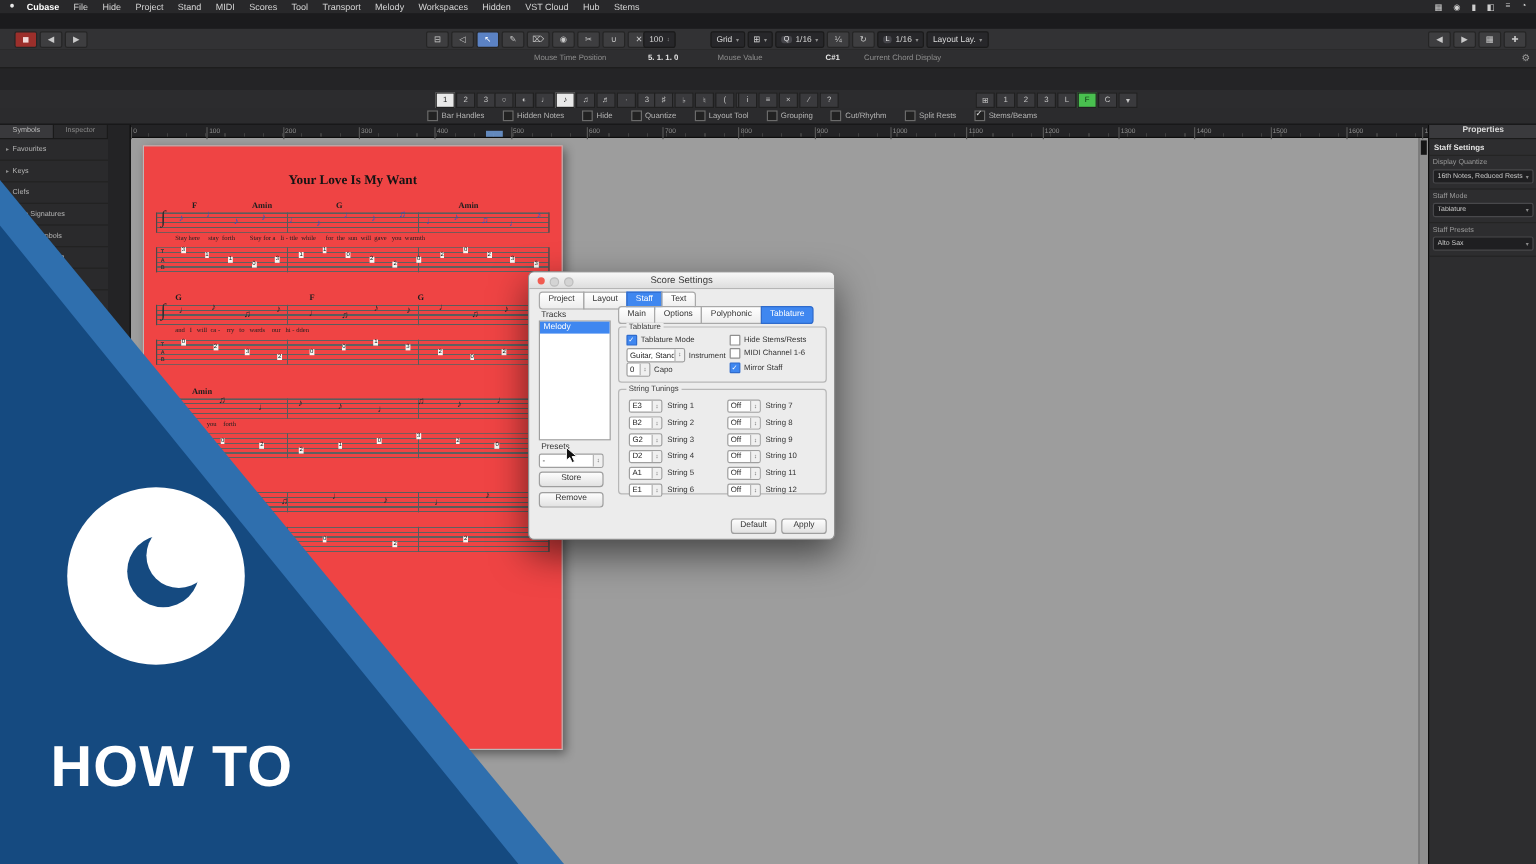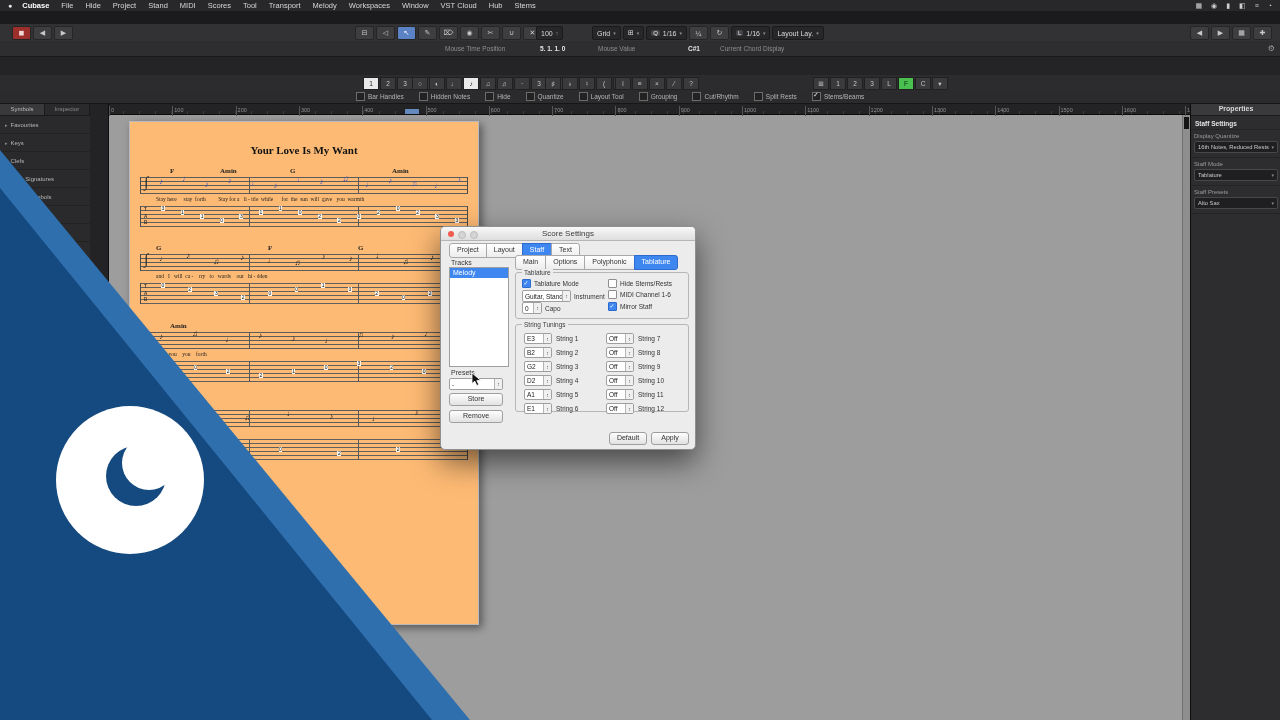--- a/index.html
+++ b/index.html
@@ -57,21 +57,21 @@
 .sb-tab.inactive{background:#2a2a2c;color:#8a8a8a}
 .sb-sec{height:17px;display:flex;align-items:center;gap:3px;padding:0 5px;border-bottom:1px solid #222;font-size:6px;color:#b6b6b6;white-space:nowrap;overflow:hidden}
 .sb-arrow{font-size:5px;color:#8b8b8b}
 .sb-grid{display:flex;flex-wrap:wrap;gap:2px;padding:3px 4px;border-bottom:1px solid #222}
 .sb-sym{width:18px;height:12px;background:#3a3a3d;border:1px solid #1e1e1e;color:#c3c3c3;font-size:5px;display:flex;align-items:center;justify-content:center}
 .lstrip{position:absolute;left:90px;top:103px;width:18px;bottom:0;background:#232325;border-right:1px solid #0e0e0e;z-index:2}
 
 .editor{position:absolute;left:108px;top:114px;width:1082px;bottom:0;background:#9d9d9d;z-index:1}
 .vscroll{position:absolute;right:0;top:0;width:7px;bottom:0;background:#8e8e8e;border-left:1px solid #6f6f6f}
 .vthumb{position:absolute;left:1px;right:1px;top:3px;height:12px;background:#151515}
-.page{position:absolute;left:21px;top:7px;width:348px;height:502px;background:#fdba74;border:1px solid #b9b9b9;box-shadow:3px 3px 8px rgba(0,0,0,.45)}
+.page{position:absolute;left:11px;top:7px;width:348px;height:502px;background:#ef4444;border:1px solid #b9b9b9;box-shadow:3px 3px 8px rgba(0,0,0,.45)}
 .score-title{position:absolute;left:0;right:0;top:22px;text-align:center;font-family:"Liberation Serif",serif;font-size:11px;font-weight:700;color:#141414}
 .system{position:absolute;left:10px;width:328px}
 .chords{position:relative;height:10px;font-family:"Liberation Serif",serif;font-size:7px;font-weight:700;color:#1e1e1e}
 .chord{position:absolute;top:0}
 .staff5{position:relative;height:17px;border-left:1px solid #4a4a4a;border-right:1px solid #4a4a4a;background:repeating-linear-gradient(90deg,transparent 0 108px,#5a5a5a 108px 109px),repeating-linear-gradient(180deg,#5c5c5c 0 1px,transparent 1px 4px)}
 .note{position:absolute;font-size:8px;line-height:8px;color:#222}
 .sys-blue .note{color:#3752bf}
 .clef{position:absolute;left:3px;top:-3px;font-family:"Liberation Serif",serif;font-style:italic;font-size:15px;color:#2b2b2b}
 .lyrics{height:9px;margin-top:2px;padding-left:16px;font-family:"Liberation Serif",serif;font-size:5.5px;color:#1f1f1f;white-space:pre;overflow:hidden}
 .staff6{position:relative;height:21px;margin-top:1px;border-left:1px solid #4a4a4a;border-right:1px solid #4a4a4a;background:repeating-linear-gradient(90deg,transparent 0 108px,#5a5a5a 108px 109px),repeating-linear-gradient(180deg,#606060 0 1px,transparent 1px 4px)}
@@ -134,21 +134,21 @@
         <span class="menu-item">File</span>
         <span class="menu-item">Hide</span>
         <span class="menu-item">Project</span>
         <span class="menu-item">Stand</span>
         <span class="menu-item">MIDI</span>
         <span class="menu-item">Scores</span>
         <span class="menu-item">Tool</span>
         <span class="menu-item">Transport</span>
         <span class="menu-item">Melody</span>
         <span class="menu-item">Workspaces</span>
-        <span class="menu-item">Window</span>
+        <span class="menu-item">Hidden</span>
         <span class="menu-item">VST Cloud</span>
         <span class="menu-item">Hub</span>
         <span class="menu-item">Stems</span>
       </div>
     <div class="mb-right">
         <span class="status-icon">▦</span>
         <span class="status-icon">◉</span>
         <span class="status-icon">▮</span>
         <span class="status-icon">◧</span>
         <span class="status-icon">≡</span>
@@ -760,14 +760,15 @@
 
   <div class="ov-light"></div>
   <div class="ov-dark"></div>
   <div class="logo">
     <svg width="152" height="152" viewBox="0 0 152 152">
       <circle cx="76" cy="76" r="74" fill="#ffffff"></circle>
       <circle cx="82" cy="72" r="30" fill="#154a80"></circle>
       <circle cx="95" cy="59" r="27" fill="#ffffff"></circle>
     </svg>
   </div>
+  <div class="howto">HOW TO</div>
 
 </div>
 
 </body></html>

